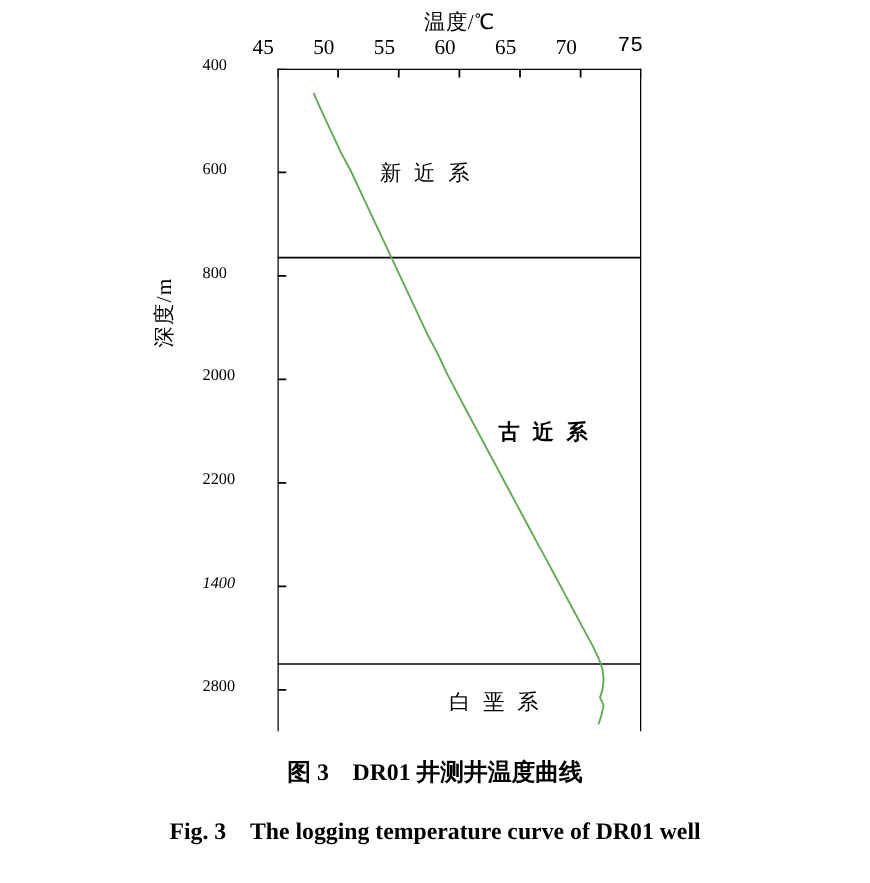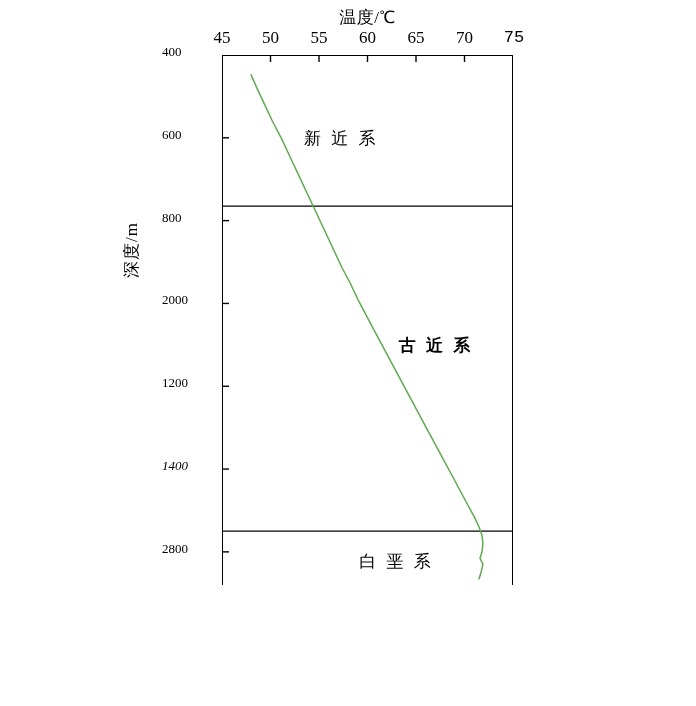--- a/index.html
+++ b/index.html
@@ -66,21 +66,20 @@
     transform-origin: left top;
     white-space: nowrap;
     letter-spacing: 1px;
   }
 
   
   .xtick {
     position: absolute;
     top: 29px;
     font-size: 17px;
-    text-align: center;
     width: 40px;
     margin-left: -20px;
   }
   .ytick {
     position: absolute;
     font-size: 13px;
     text-align: left;
     width: 52px;
     margin-top: -11px;
   }
@@ -135,21 +134,21 @@
         <div class="xtick" style="left: 194px; top: -27px;">65</div>
         <div class="xtick" style="left: 242.5px; top: -27px;">70</div>
         <div class="xtick" style="left: 292px; top: -27px; font-family: Liberation Mono, monospace;">75</div>
       </div>
 
     <div id="yticks">
         <div class="ytick" style="left: -60px; top: 0px;">400</div>
         <div class="ytick" style="left: -60px; top: 82.8125px;">600</div>
         <div class="ytick" style="left: -60px; top: 165.625px;">800</div>
         <div class="ytick" style="left: -60px; top: 248.438px;">2000</div>
-        <div class="ytick" style="left: -60px; top: 331.25px;">1200</div>
+        <div class="ytick" style="left: -60px; top: 331.25px;">2200</div>
         <div class="ytick" style="left: -60px; top: 414.062px; font-style: italic;">1400</div>
         <div class="ytick" style="left: -60px; top: 496.875px;">2800</div>
       </div>
 
     <div id="annos">
         <div class="annotation" style="left: 119.31px; top: 71.8125px; transform: translateX(-50%);">新 近 系</div>
         <div class="annotation" style="left: 214px; top: 278.844px; transform: translateX(-50%); font-weight: bold;">古 近 系</div>
         <div class="annotation" style="left: 174.6px; top: 494.984px; transform: translateX(-50%);">白 垩 系</div>
       </div>
 
@@ -167,13 +166,15 @@
         <line x1="0" y1="248.4375" x2="7" y2="248.4375" stroke="#000" stroke-width="1.4"></line>
         <line x1="0" y1="331.25" x2="7" y2="331.25" stroke="#000" stroke-width="1.4"></line>
         <line x1="0" y1="414.0625" x2="7" y2="414.0625" stroke="#000" stroke-width="1.4"></line>
         <line x1="0" y1="496.875" x2="7" y2="496.875" stroke="#000" stroke-width="1.4"></line>
         <line x1="0" y1="151.1328125" x2="291" y2="151.1328125" stroke="#000000" stroke-width="1.3"></line>
         <line x1="0" y1="476.171875" x2="291" y2="476.171875" stroke="#000000" stroke-width="1.3"></line>
         <path d="M29.10,19.88 L34.92,33.13 L42.68,49.69 L50.44,66.25 L59.17,82.81 L67.90,101.45 L76.63,120.08 L85.36,138.71 L93.12,155.27 L99.91,169.77 L106.70,184.26 L113.49,198.75 L120.28,213.24 L128.04,227.73 L135.80,244.30 L144.53,260.86 L153.26,277.42 L161.02,291.91 L168.78,306.41 L176.54,320.90 L184.30,335.39 L192.06,349.88 L199.82,364.38 L207.58,378.87 L214.37,391.29 L222.13,405.78 L229.89,420.27 L237.65,434.77 L245.41,449.26 L252.20,461.68 L257.05,472.03 L259.96,480.31 L260.93,488.59 L259.96,496.88 L258.02,503.09 L260.93,509.30 L258.99,517.58 L257.05,523.79 " fill="none" stroke="#5faa50" stroke-width="1.5" stroke-linejoin="round" stroke-linecap="round"></path>
       </svg>
   </div>
 
+  <div class="caption-cn">图 3　DR01 井测井温度曲线</div>
+  <div class="caption-en">Fig. 3　The logging temperature curve of DR01 well</div>
 </div>
 
 </body></html>

